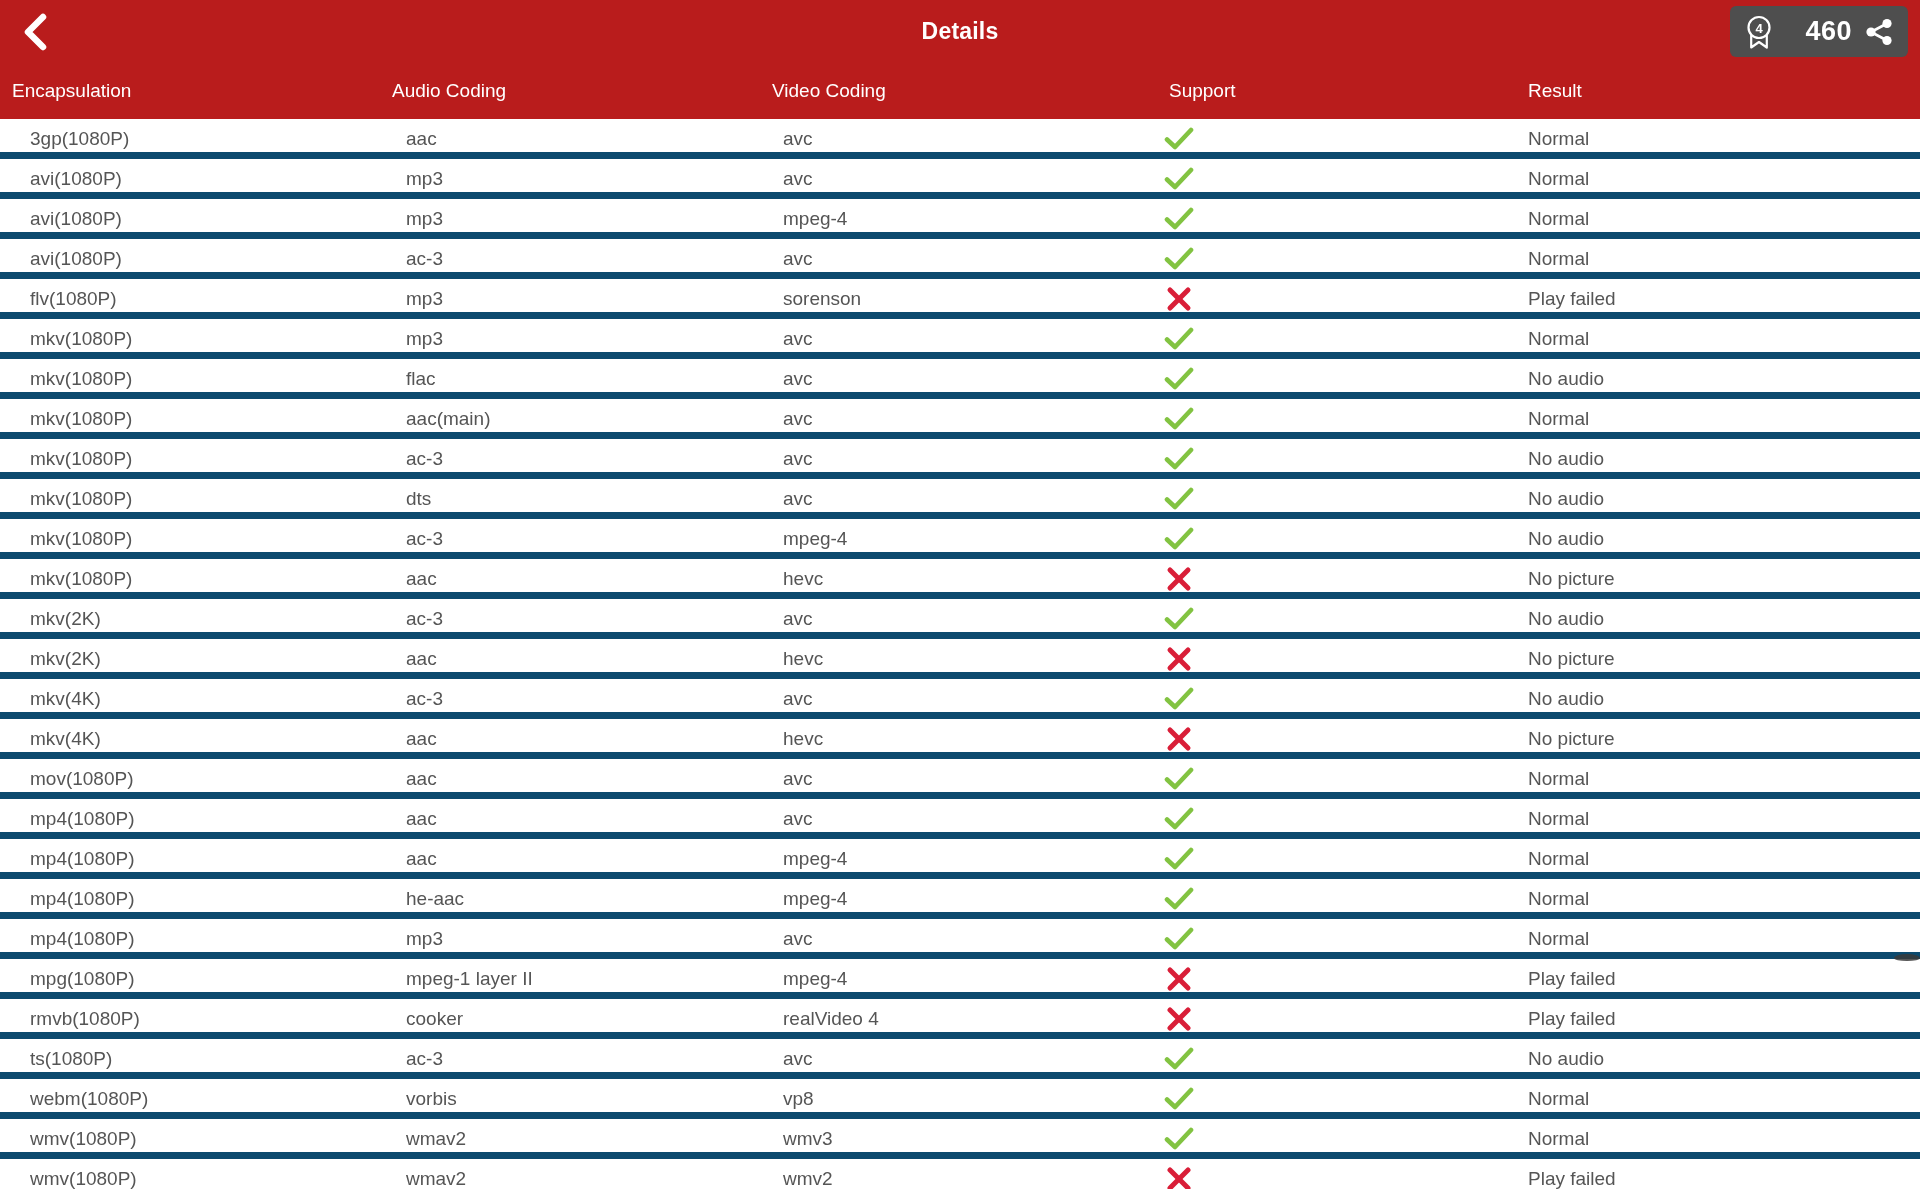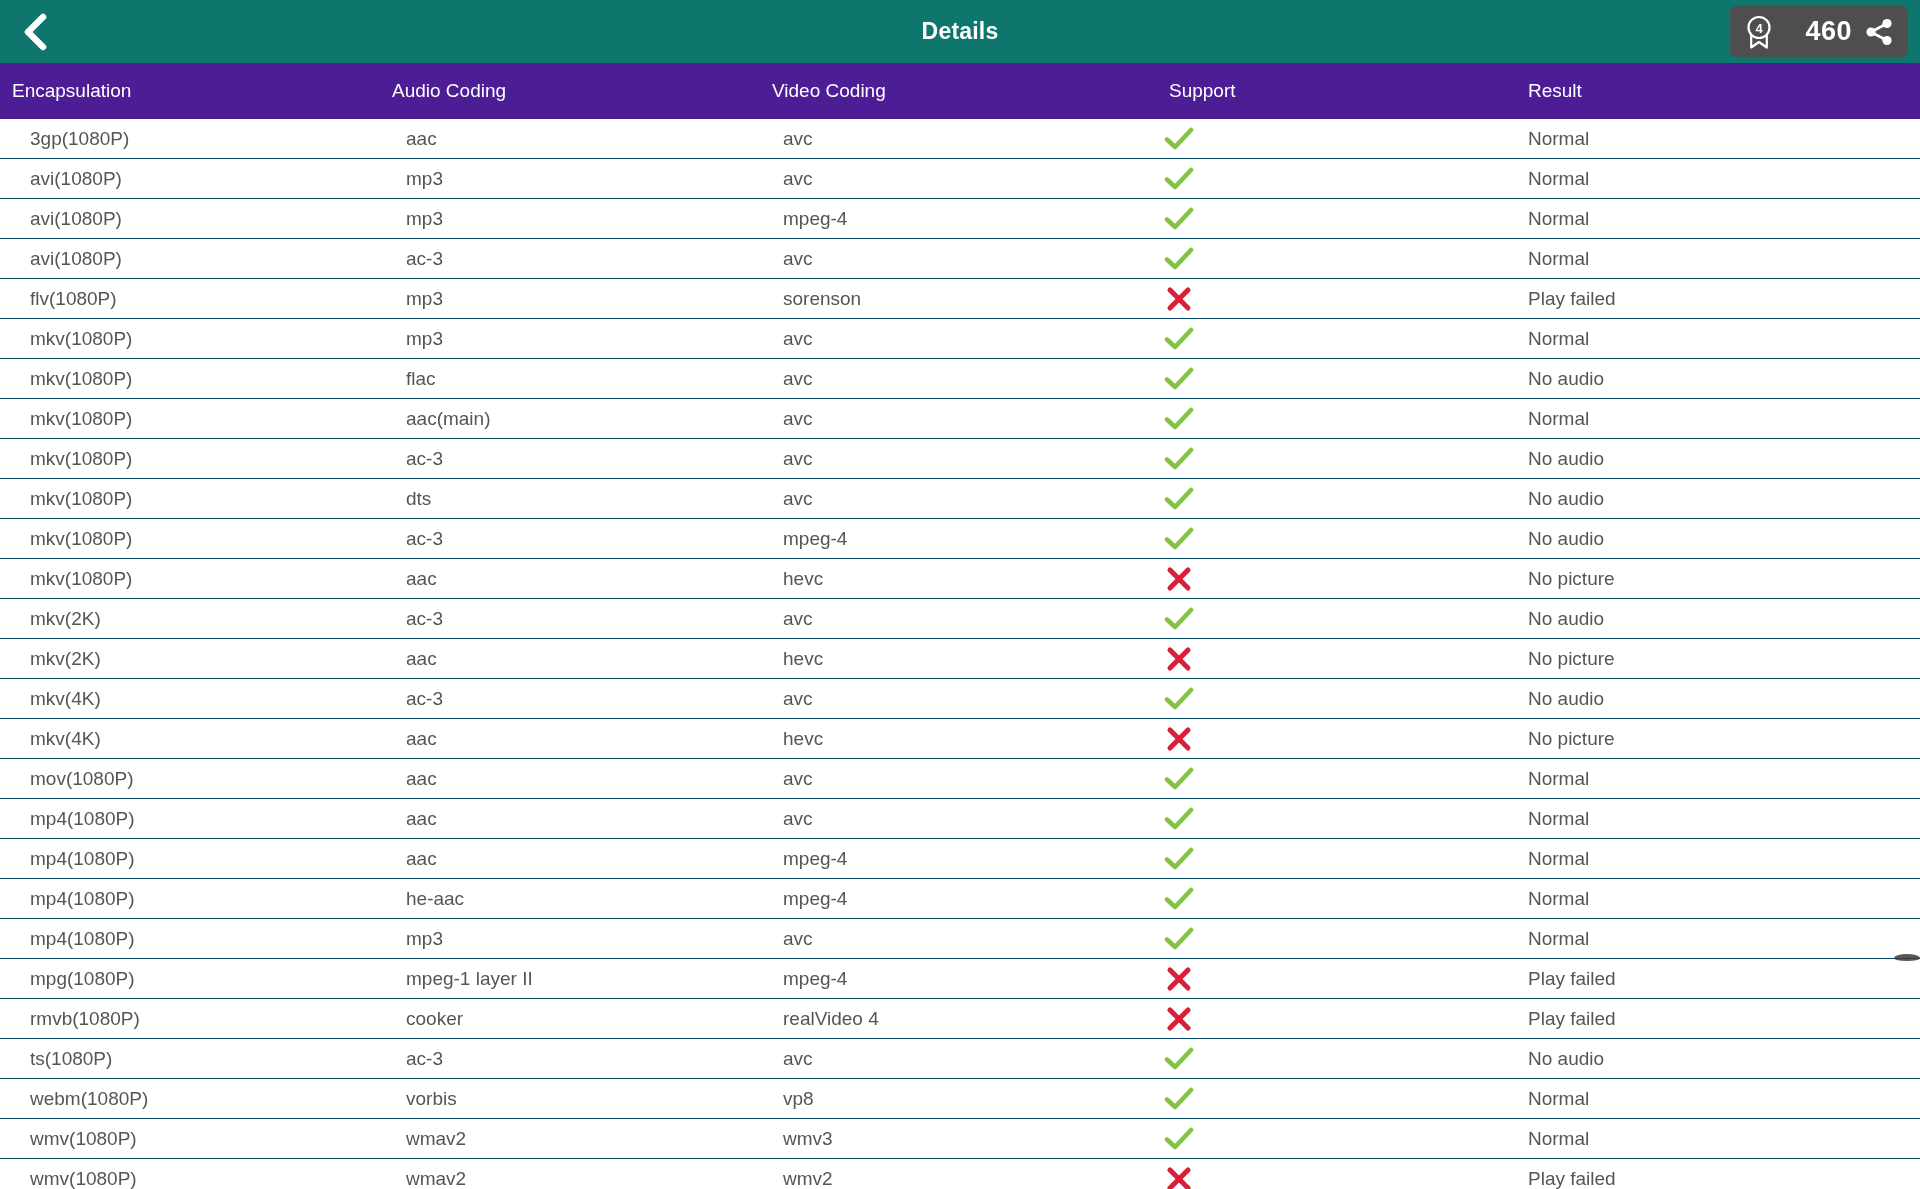--- a/index.html
+++ b/index.html
@@ -16,21 +16,21 @@
     width: 1920px;
     height: 1189px;
     position: relative;
     background: #ffffff;
   }
 
   
   .titlebar {
     position: relative;
     height: 63px;
-    background: #0f766e;
+    background: #b91c1c;
     display: flex;
     align-items: center;
     justify-content: center;
   }
 
   .back-btn {
     position: absolute;
     left: 0;
     top: 0;
     width: 70px;
@@ -69,21 +69,21 @@
     font-size: 27px;
     font-weight: bold;
     letter-spacing: 0.5px;
     margin-left: 19px;
   }
   .share-icon { display: block; }
 
   
   .col-header {
     height: 56px;
-    background: #4c1d95;
+    background: #b91c1c;
     position: relative;
   }
   .col-header .cell {
     position: absolute;
     top: 0;
     height: 56px;
     line-height: 56px;
     color: #ffffff;
     font-size: 19px;
     white-space: nowrap;
@@ -91,21 +91,21 @@
 
   
   .table-body {
     position: relative;
     background: #ffffff;
   }
 
   .row {
     height: 40px;
     position: relative;
-    border-bottom: 1px solid #0c4a6e;
+    border-bottom: 7px solid #0c4a6e;
     background: #ffffff;
   }
   .row:last-child { border-bottom: none; }
 
   .row .cell {
     position: absolute;
     top: 0;
     height: 40px;
     line-height: 40px;
     font-size: 19px;

